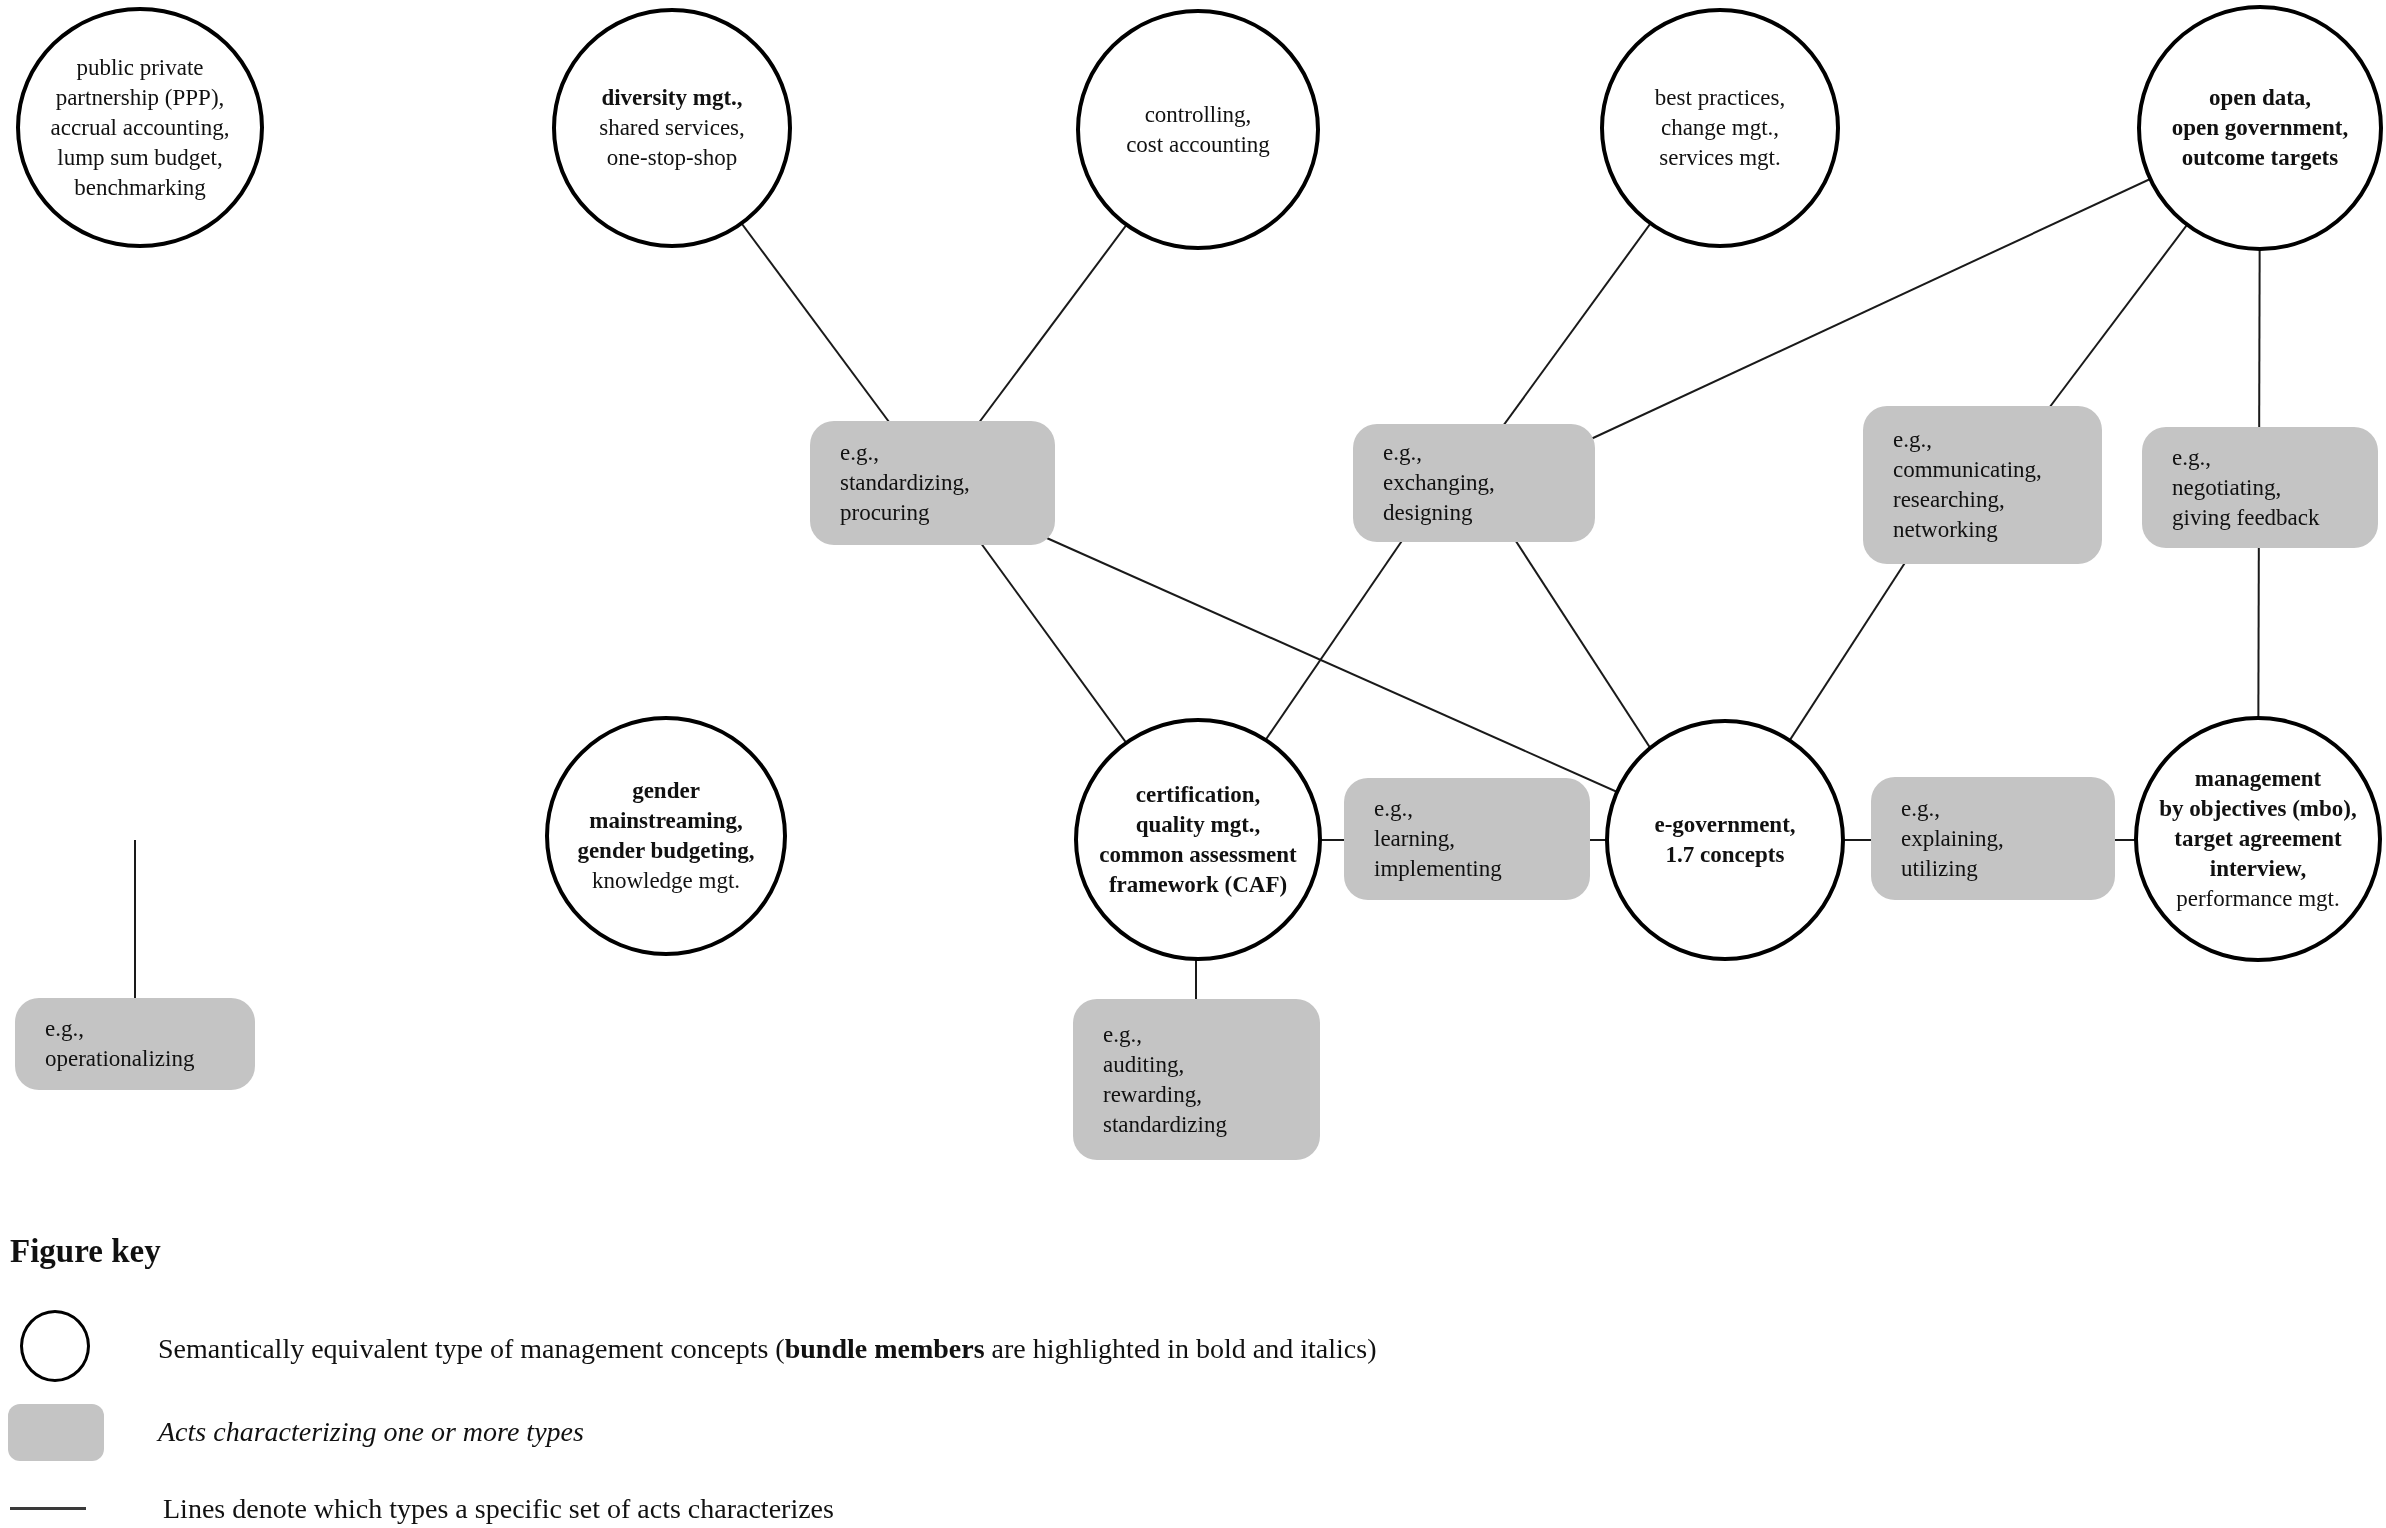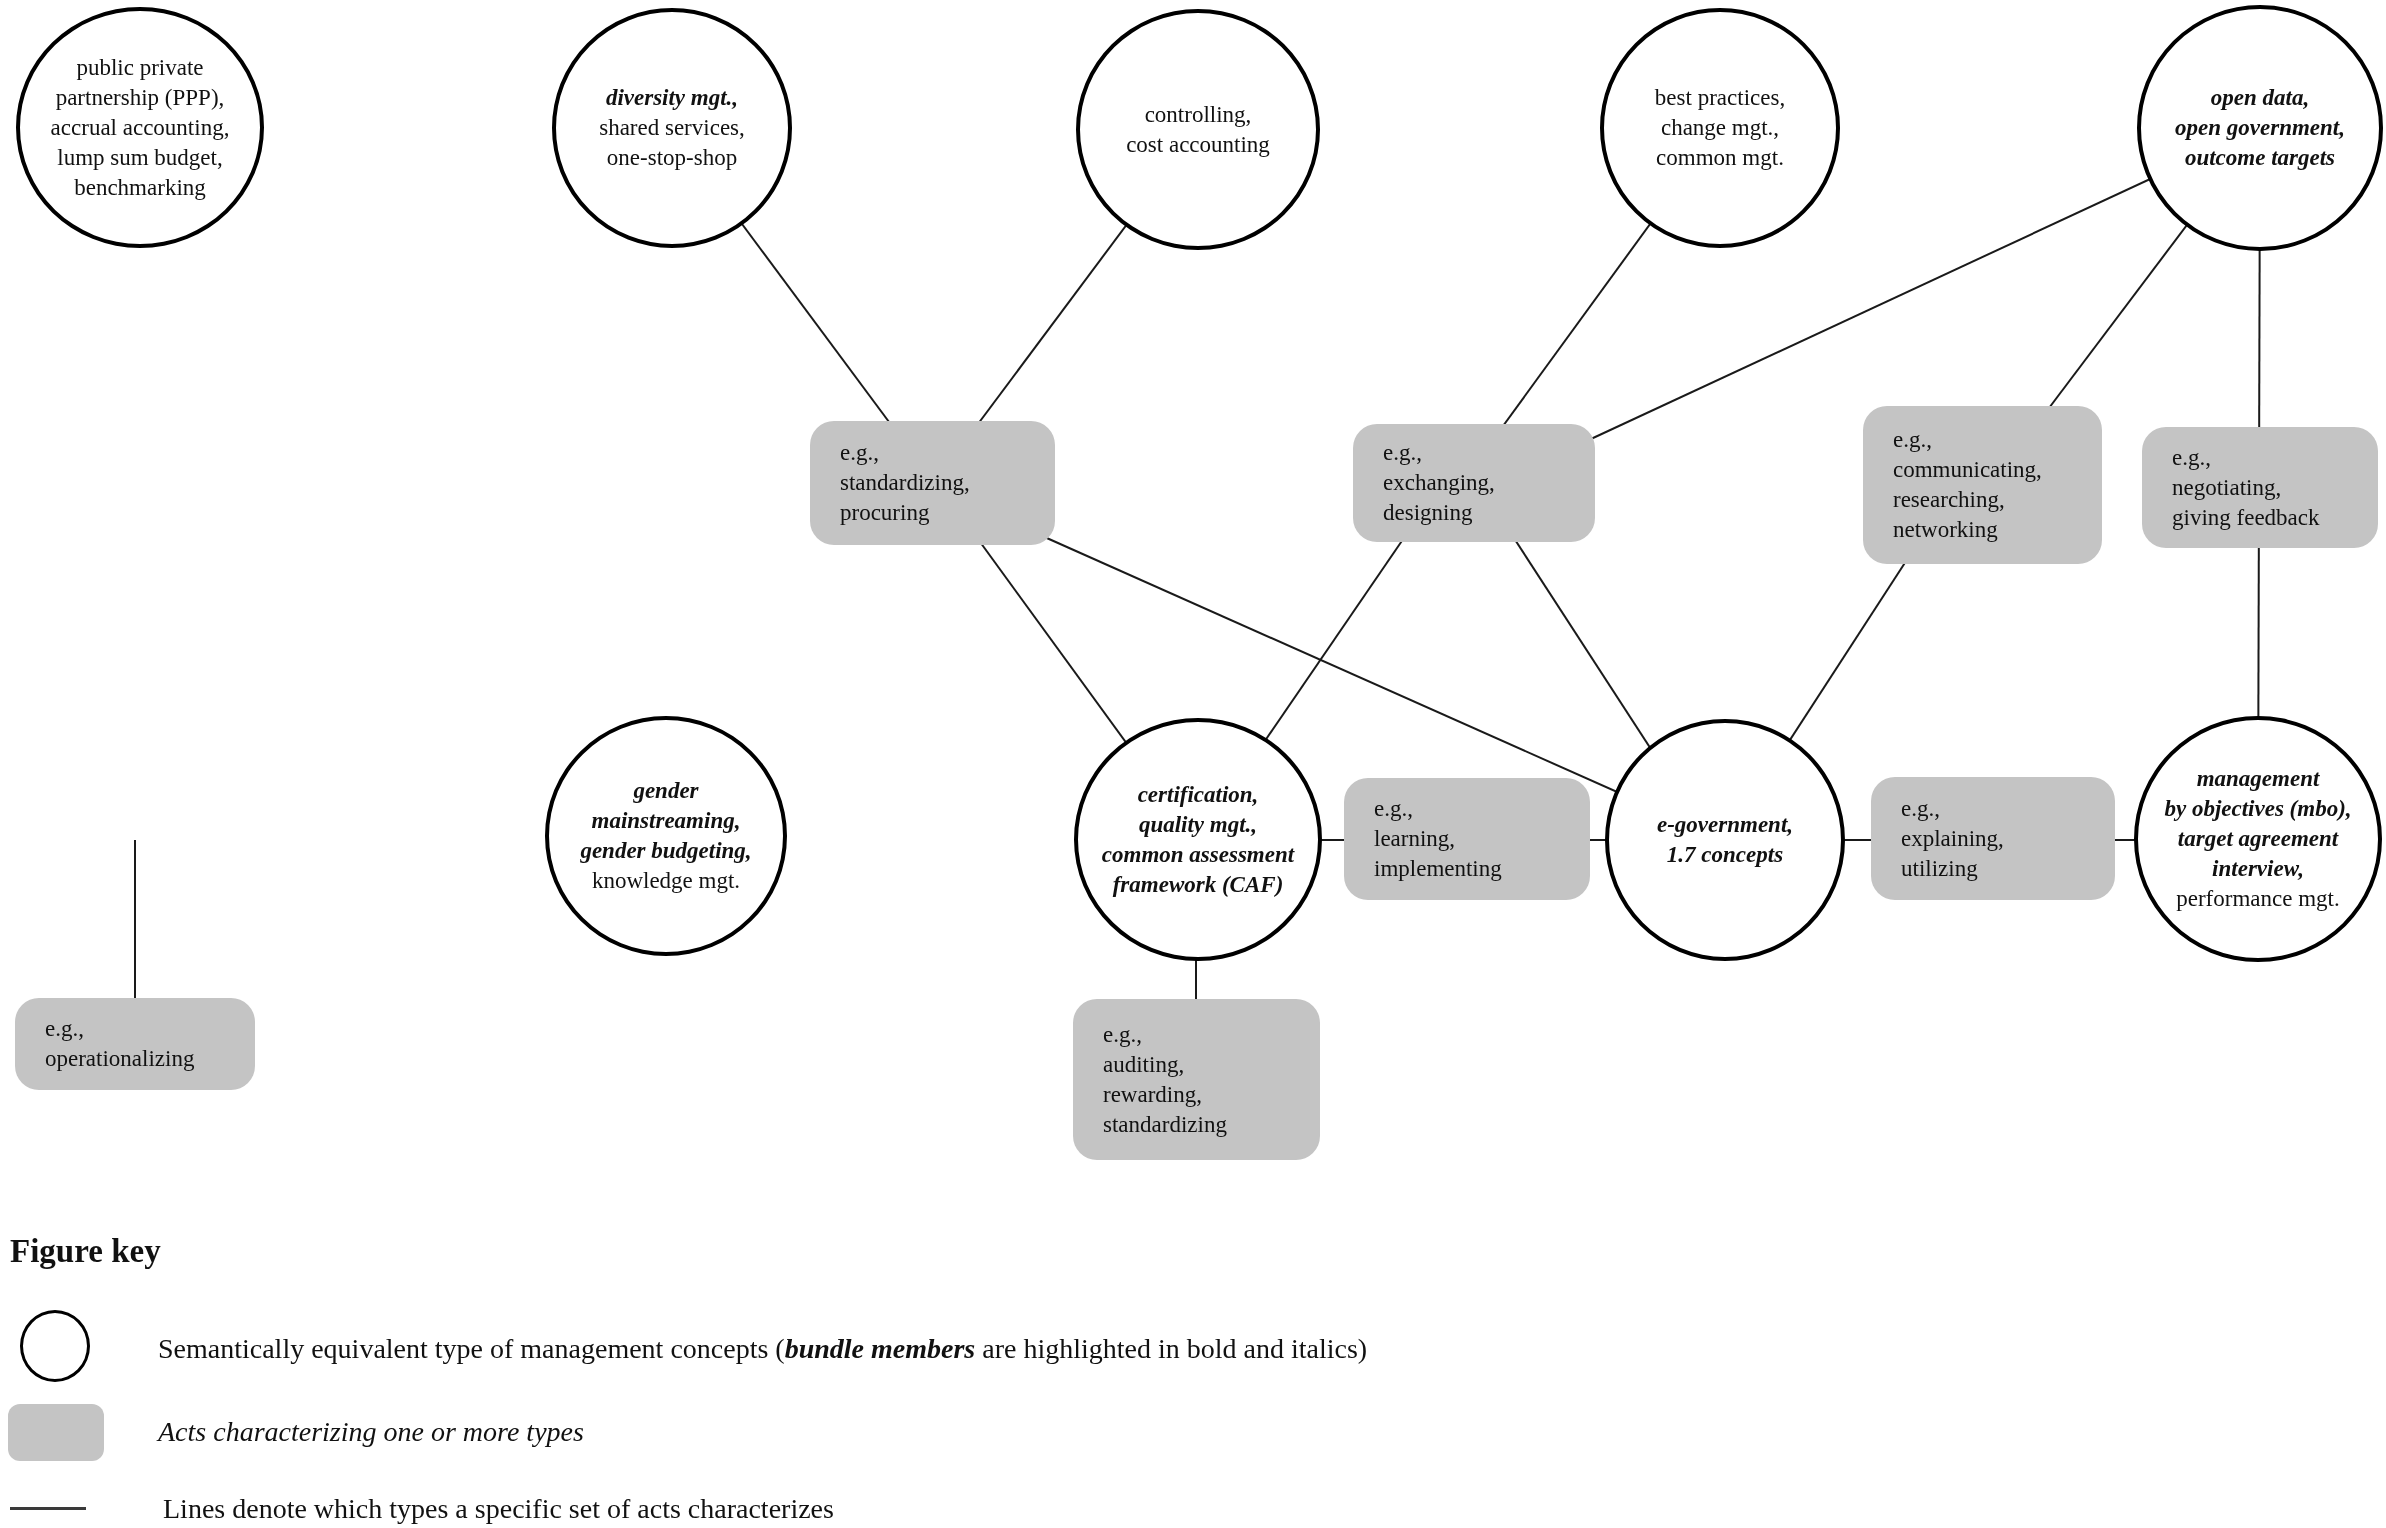--- a/index.html
+++ b/index.html
@@ -10,21 +10,21 @@
     padding-left:12px;
   }
   #wires { position:absolute; left:0; top:0; z-index:1; }
   .node {
     position:absolute; z-index:3; box-sizing:border-box;
     background:#ffffff; border:4px solid #000; border-radius:50%;
     display:flex; flex-direction:column; align-items:center; justify-content:center;
     text-align:center; font-size:23px; line-height:30px;
   }
   .nl { display:block; white-space:nowrap; }
-  .bi { font-weight:bold; font-style:italic; }
+  .bi { font-weight:bold; }
   .act {
     position:absolute; z-index:2; box-sizing:border-box;
     background:#c4c4c4; border-radius:24px;
     display:flex; flex-direction:column; justify-content:center;
     padding-left:30px; font-size:23px; line-height:30px; text-align:left;
   }
   .key-title { position:absolute; left:10px; top:1233px; font-size:33px; font-weight:bold; z-index:3; }
   .key-sym-circle {
     position:absolute; left:20px; top:1310px; width:70px; height:72px;
     box-sizing:border-box; border:3px solid #000; border-radius:50%; z-index:3; background:#fff;
@@ -79,21 +79,21 @@
   </div>
 
   <div class="node" style="left:1076px; top:9px; width:244px; height:241px;">
     <span class="nl">controlling,</span>
     <span class="nl">cost accounting</span>
   </div>
 
   <div class="node" style="left:1600px; top:8px; width:240px; height:240px;">
     <span class="nl">best practices,</span>
     <span class="nl">change mgt.,</span>
-    <span class="nl">common mgt.</span>
+    <span class="nl">services mgt.</span>
   </div>
 
   <div class="node" style="left:2137px; top:5px; width:246px; height:246px;">
     <span class="nl bi">open data,</span>
     <span class="nl bi">open government,</span>
     <span class="nl bi">outcome targets</span>
   </div>
 
 
   <div class="node" style="left:545px; top:716px; width:242px; height:240px;">

